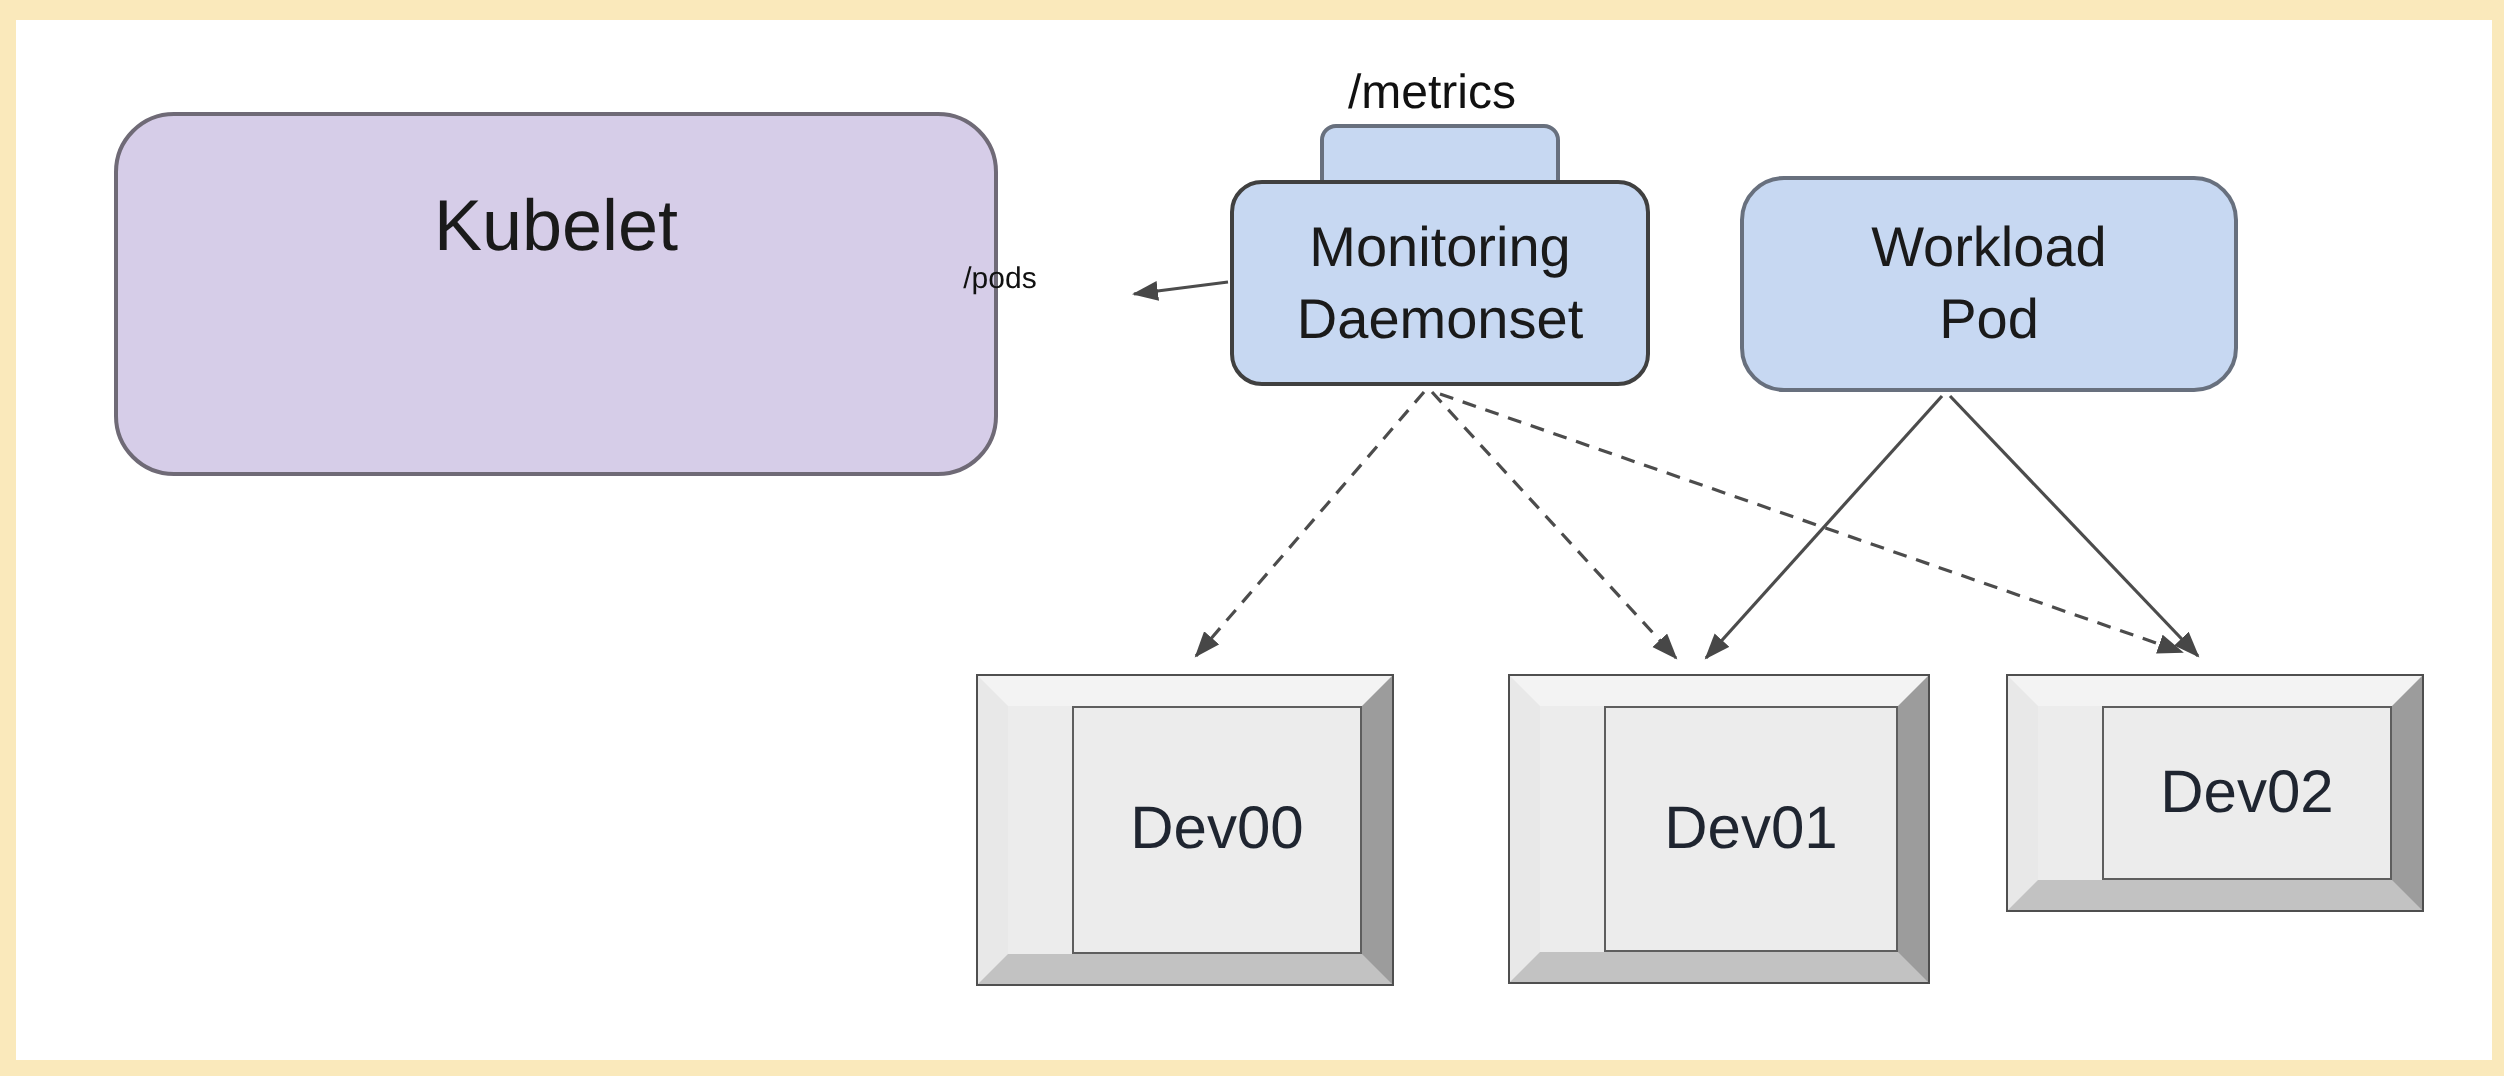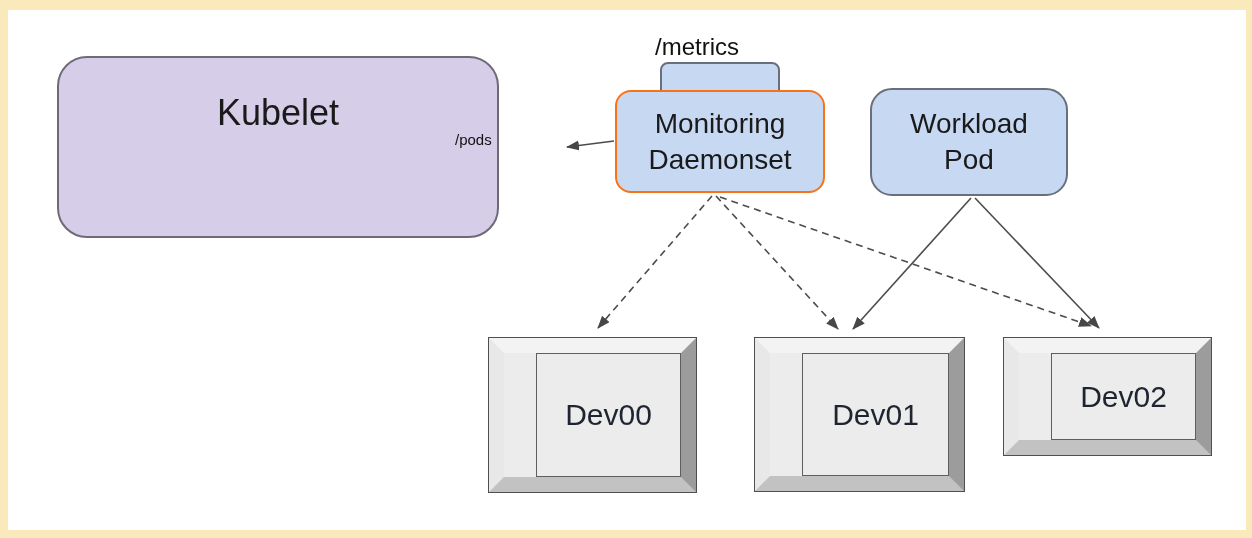--- a/index.html
+++ b/index.html
@@ -27,36 +27,36 @@
     background:#d6cde8; border:2px solid #6f6a76; border-radius:10px; z-index:2;
   }
 
   
   .mon-tab {
     left:660px; top:62px; width:120px; height:38px;
     background:#c7d8f2; border:2px solid #68707e; border-radius:8px; z-index:2;
   }
   .mon {
     left:615px; top:90px; width:210px; height:103px;
-    background:#c7d8f2; border:2px solid #f97316; border-radius:16px;
+    background:#c7d8f2; border:2px solid #404040; border-radius:16px;
     display:flex; align-items:center; justify-content:center; z-index:3;
   }
   .node-label { font-size:28px; line-height:1.28; color:#1a1a1a; text-align:center; }
   .mon .node-label { width:160px; }
 
   
   .workload {
-    left:870px; top:88px; width:198px; height:108px;
+    left:870px; top:88px; width:249px; height:108px;
     background:#c7d8f2; border:2px solid #68707e; border-radius:22px;
     display:flex; align-items:center; justify-content:center; z-index:3;
   }
   .workload .node-label { width:130px; }
 
   
-  .endpoint-label { position:absolute; color:#111111; z-index:4; text-align:left; }
+  .endpoint-label { position:absolute; color:#111111; z-index:4; text-align:center; }
   .pods-label { left:455px; top:131px; width:90px; font-size:15px; }
   .metrics-label { left:655px; top:33px; width:122px; font-size:24px; }
 
   
   .devbox {
     position:absolute; top:337px; width:209px; height:156px;
     border:1px solid #4f4f4f; background:#ececec; z-index:3;
   }
   .dev0 { left:488px; }
   .dev1 { left:742px; width:211px; height:155px;margin-left:12px; }

